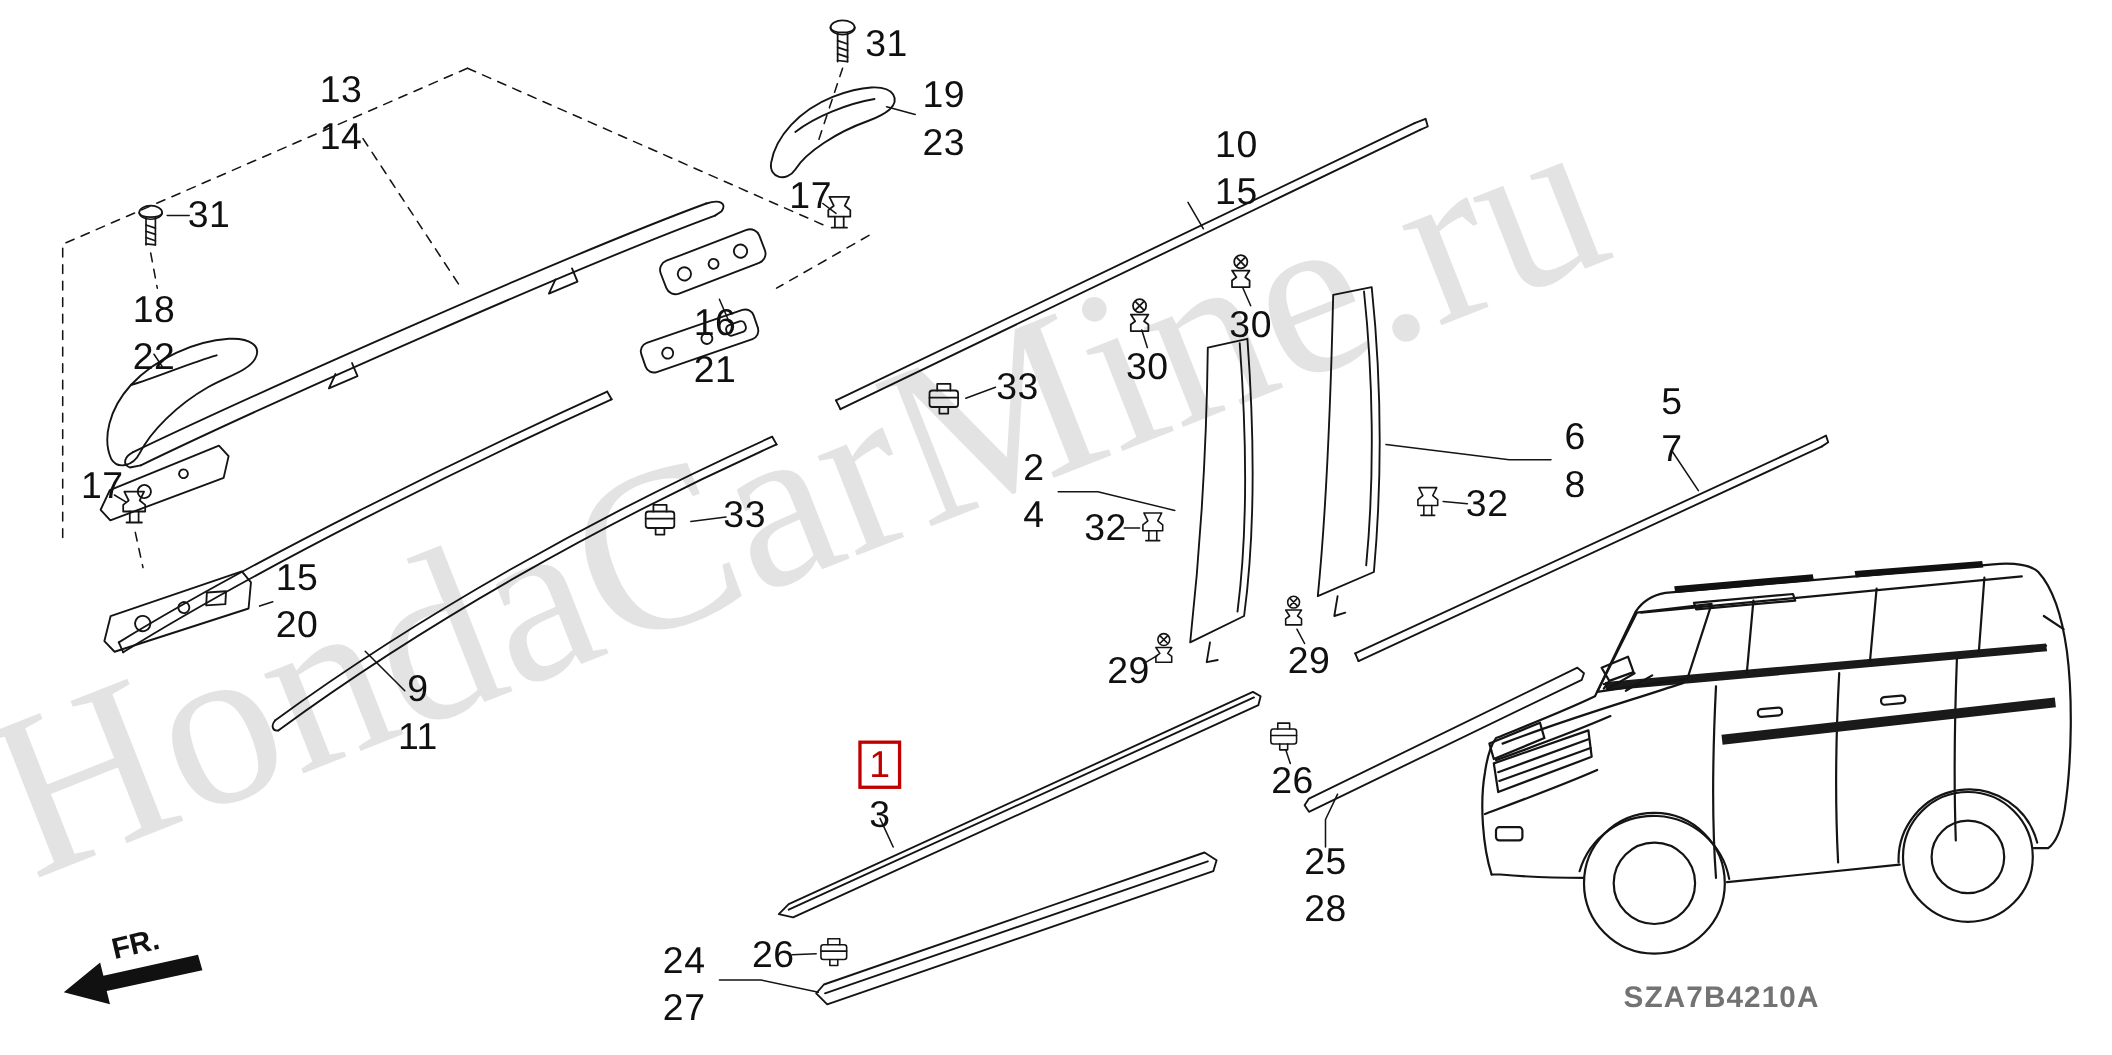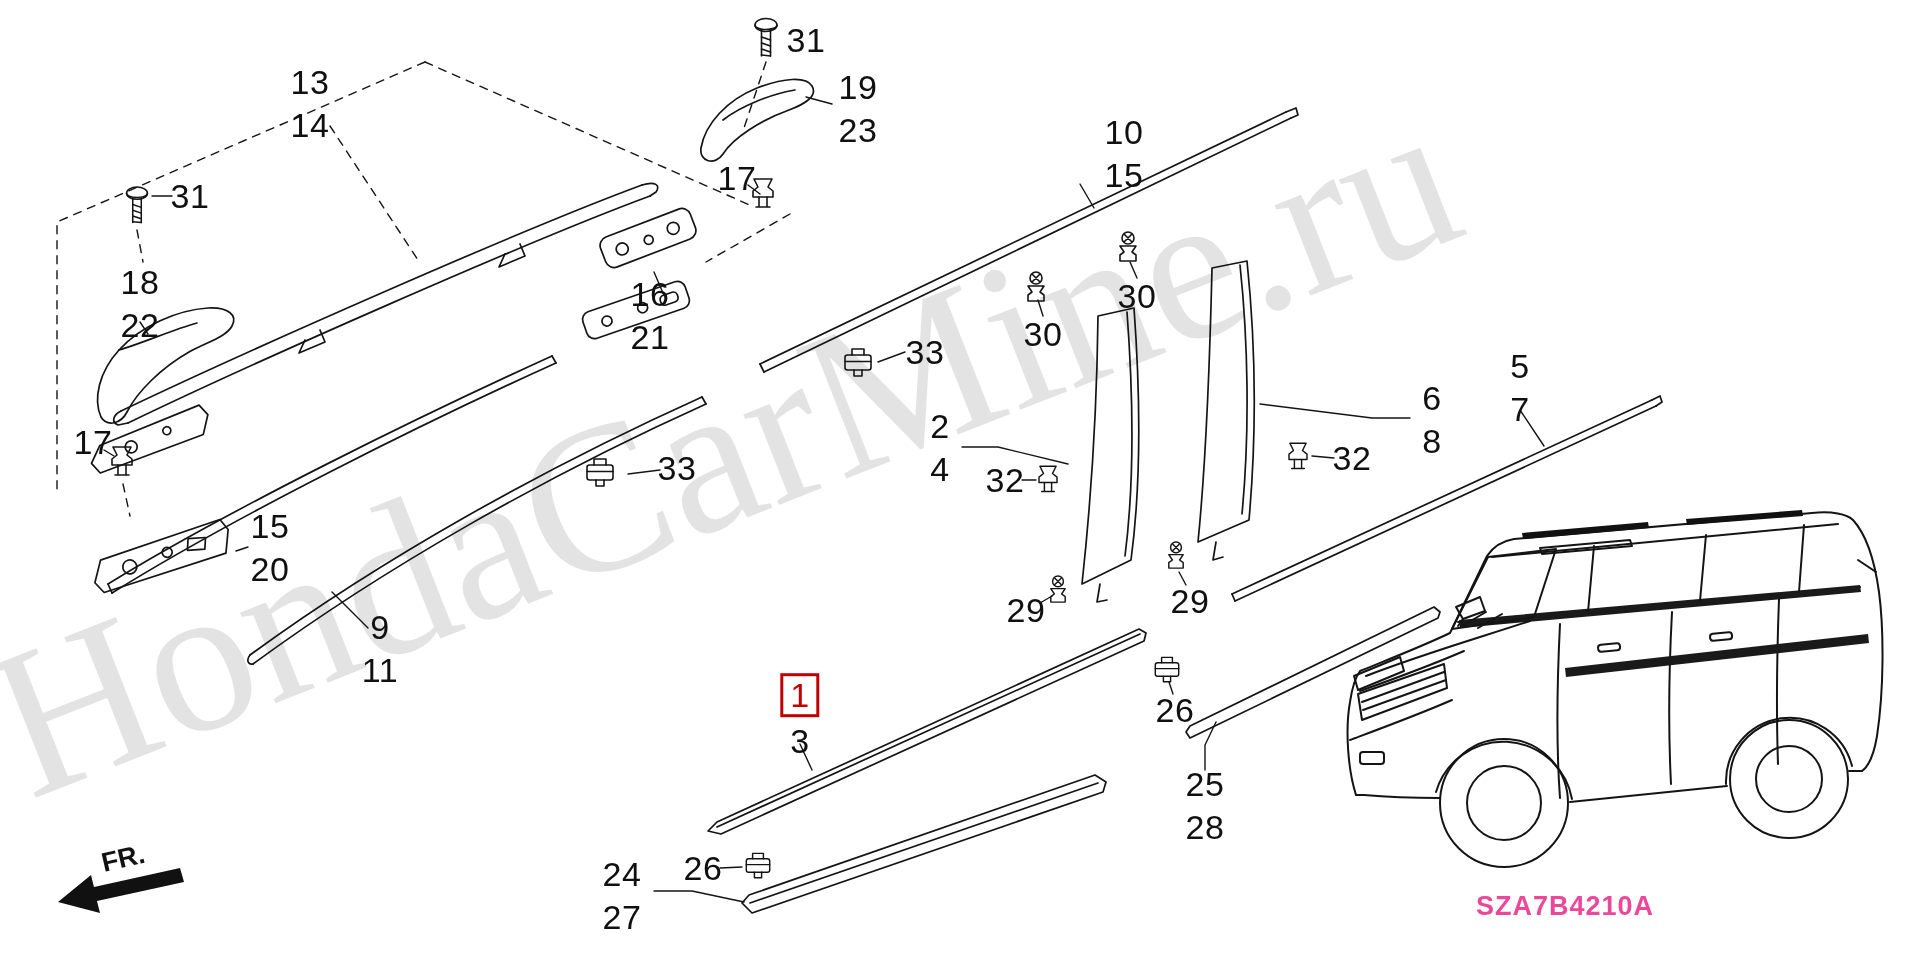--- a/index.html
+++ b/index.html
@@ -14,21 +14,21 @@
     position:absolute; transform:translate(-50%,-50%); text-align:center;
     font-size:34px; line-height:1.25; color:#101010; letter-spacing:.5px; white-space:nowrap;
   }
   .label-line { display:block; }
   .label-line.highlight {
     display:inline-block; color:#c00000; border:3px solid #c00000;
     padding:0 7px; line-height:1.12; margin-bottom:3px;
   }
   .diagram-code {
     position:absolute; left:1476px; top:891px; font-size:27px; font-weight:bold;
-    letter-spacing:1px; color:#ec4899;
+    letter-spacing:1px; color:#737373;
   }
 </style>
 </head>
 <body>
 
 <div class="canvas">
 
   <svg width="1920" height="959" viewBox="0 0 1920 959">
     <defs>
       <g id="def-screw" fill="none" stroke="#141414" stroke-width="1.6">

